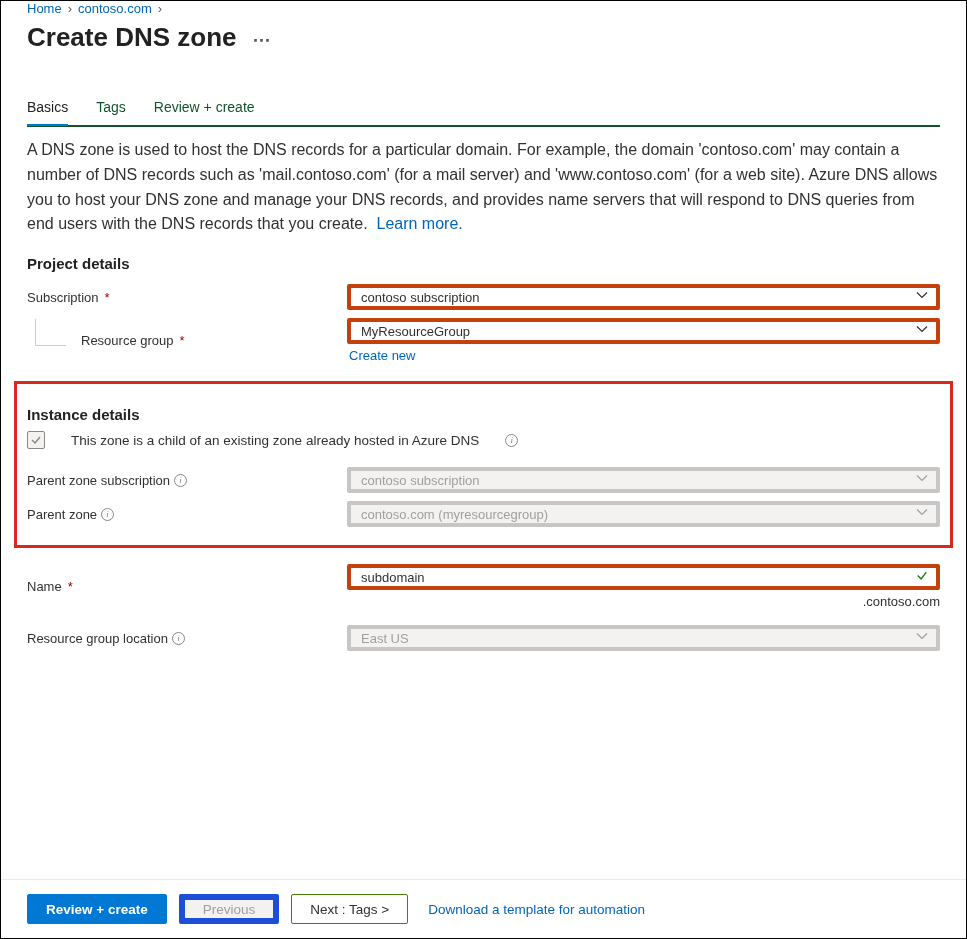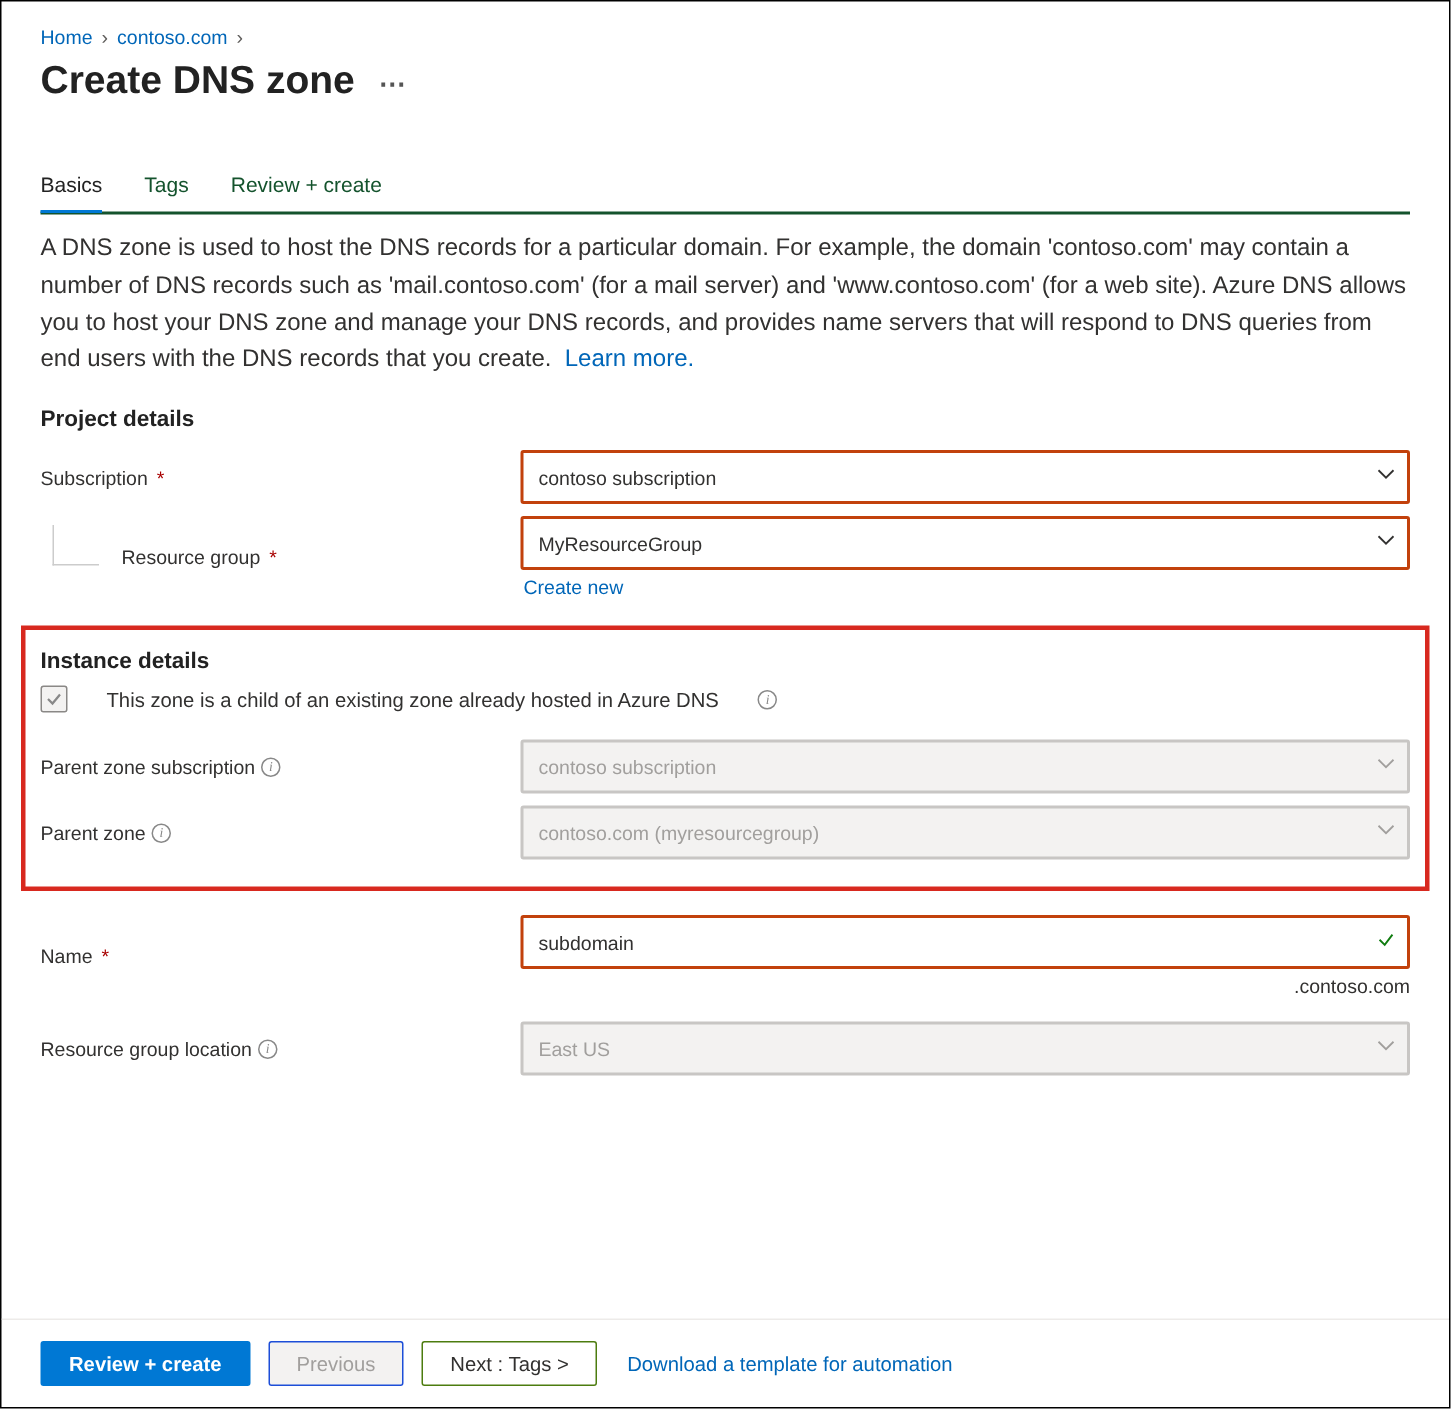--- a/index.html
+++ b/index.html
@@ -10,21 +10,21 @@
     color: #323130;
     background: #fff;
     width: 967px;
     height: 939px;
     border: 1px solid #000;
     display: flex;
     flex-direction: column;
   }
   .content {
     flex: 1;
-    padding: 16px 26px 0 26px;
+    padding: 0 26px 0 26px;
     overflow: auto;
   }
   .breadcrumb {
     font-size: 13px;
     display: flex;
     align-items: center;
     gap: 6px;
     margin-bottom: 4px;
   }
   .breadcrumb a { color: #0066b8; text-decoration: none; }
@@ -102,22 +102,22 @@
     line-height: 1;
   }
   .input-col {
     flex: 1;
     display: flex;
     flex-direction: column;
   }
   .select, .textbox {
     position: relative;
     width: 100%;
-    height: 36px;
-    border: 2px solid #c2410c;
+    height: 26px;
+    border: 4px solid #c2410c;
     border-radius: 2px;
     background: #fff;
     padding: 0 28px 0 10px;
     font-size: 13px;
     color: #323130;
     display: flex;
     align-items: center;
     cursor: pointer;
   }
   .select .chev, .textbox .chev {
@@ -168,21 +168,21 @@
     height: 30px;
     padding: 0 18px;
     font-size: 13.5px;
     border-radius: 2px;
     cursor: pointer;
     display: inline-flex;
     align-items: center;
     justify-content: center;
   }
   .btn.primary { background: #0078d4; color: #fff; border: 1px solid #0078d4; font-weight: 600;}
-  .btn.disabled { background: #f3f2f1; color: #a19f9d; border: 1px solid #1d4ed8; cursor: default;}
+  .btn.disabled { background: #f3f2f1; color: #a19f9d; border: 6px solid #1d4ed8; cursor: default;}
   .btn.default { background: #fff; color: #323130; border: 1px solid #4d7c0f; }
   .footer a { color:#0066b8; text-decoration:none; font-size:13.5px; margin-left: 8px;}
   svg.chevron { width:12px; height:12px; }
   svg.check-svg { width:12px; height:12px; }
 </style>
 </head>
 <body>
 
 <div class="content">
   <div class="breadcrumb">
@@ -239,21 +239,21 @@
           <svg class="chevron" viewBox="0 0 12 12">
               <path d="M1 3 L6 8 L11 3" fill="none" stroke="#323130" stroke-width="1.2"></path>
             </svg>
         </span>
       </div>
       <a href="#" class="link-under">Create new</a>
     </div>
   </div>
 
   <div class="highlight-box">
-    <h3 class="section" style="margin-top:2px;">Instance details</h3>
+    <h3 class="section" style="margin-top:12px;">Instance details</h3>
 
     <div class="checkbox-row">
       <span class="checkbox">
         <svg class="check-svg" viewBox="0 0 12 12">
             <path d="M2 6 L5 9 L10 3" fill="none" stroke="#888" stroke-width="1.5"></path>
           </svg>
       </span>
       <span>This zone is a child of an existing zone already hosted in Azure DNS</span>
       <span class="info-icon">i</span>
     </div>

